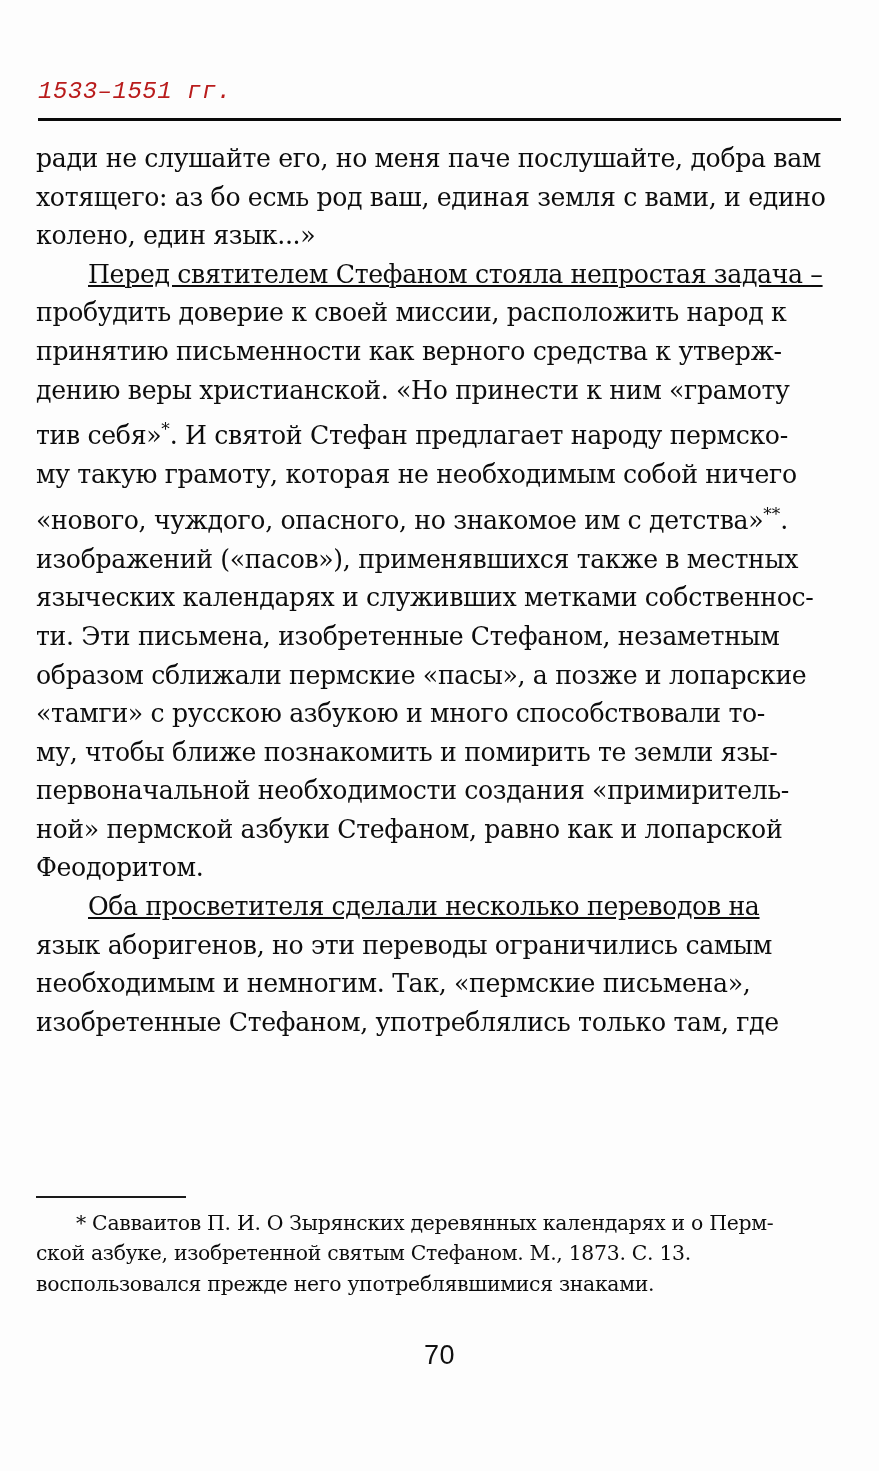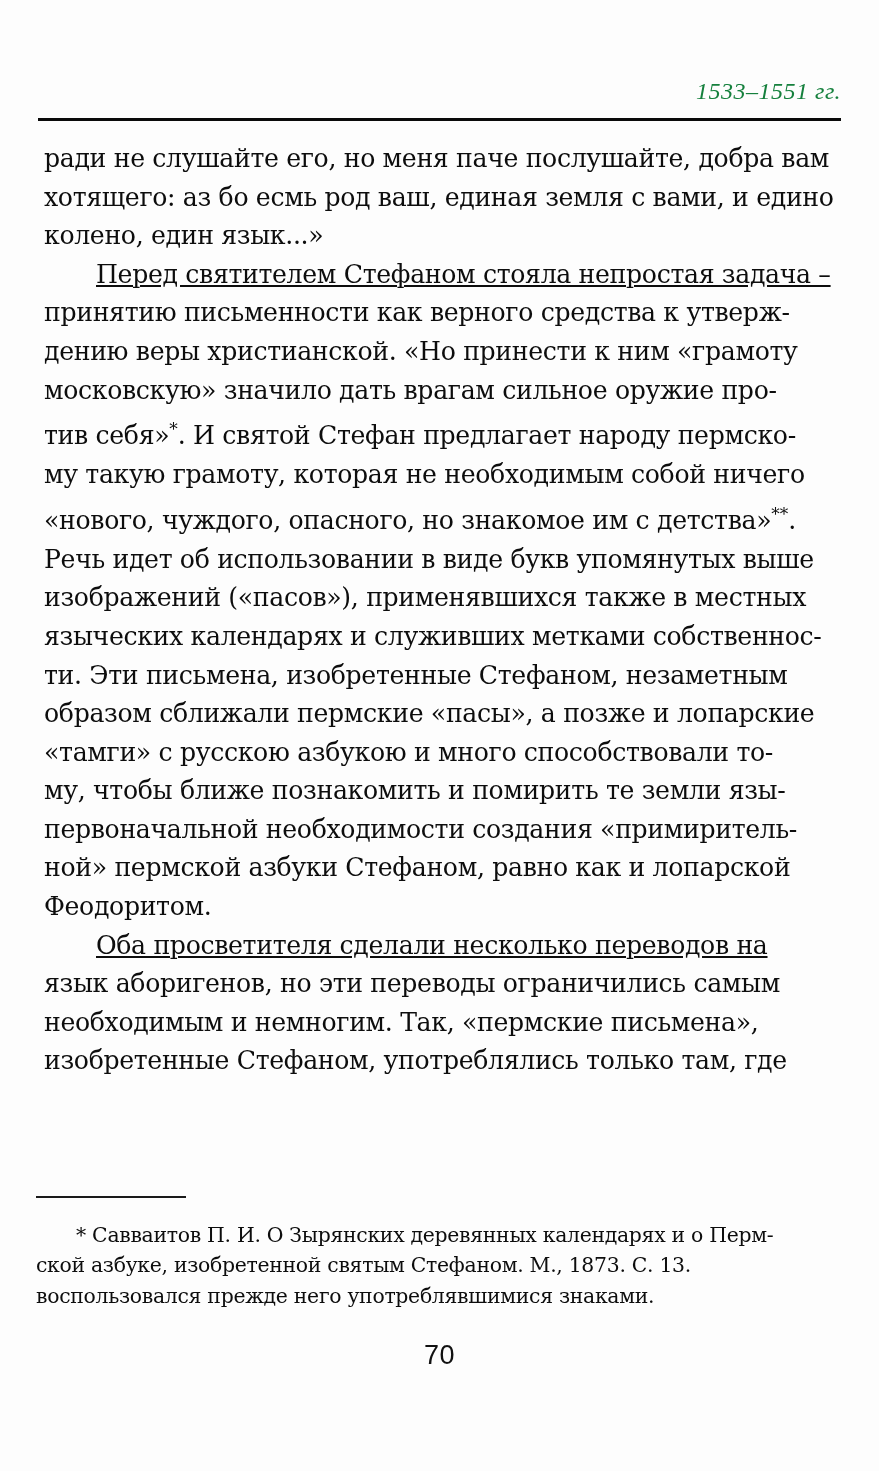--- a/index.html
+++ b/index.html
@@ -21,43 +21,42 @@
     overflow: hidden;
     box-sizing: border-box;
   }
 
   
   .running-head {
     position: absolute;
     left: 38px;
     top: 78px;
     width: 803px;
-    text-align: right;
+    text-align: left;
     font-style: italic;
-    font-family: Liberation Serif, serif;
+    font-family: Liberation Mono, monospace;
     font-size: 24px;
     letter-spacing: 0.5px;
-    color: #15803d;
+    color: #b91c1c;
   }
   .head-rule {
     position: absolute;
     left: 38px;
     top: 118px;
     width: 803px;
     height: 3px;
     background: #0a0a0a;
   }
 
   
   .textblock {
     position: absolute;
     left: 36px;
     top: 140px;
     width: 808px;
-    margin-left: 8px;
   }
   .line {
     font-family: "DejaVu Serif", "Liberation Serif", serif;
     font-size: 25.2px;
     line-height: 38.6px;
     white-space: pre;
     color: #0d0d0d;
     letter-spacing: -0.35px;
     font-weight: 400;
   }
@@ -90,21 +89,20 @@
   .fn-line {
     font-family: "DejaVu Serif", "Liberation Serif", serif;
     font-size: 20.4px;
     line-height: 30.4px;
     white-space: pre;
     color: #0d0d0d;
     letter-spacing: -0.3px;
   }
   .fn-line.indent {
     padding-left: 40px;
-    margin-top: 12px;
   }
 
   
   .folio {
     position: absolute;
     left: 0;
     top: 1340px;
     width: 879px;
     text-align: center;
     font-family: "Liberation Sans", "DejaVu Sans", sans-serif;
@@ -120,27 +118,26 @@
 
   <div class="running-head">1533–1551 гг.</div>
 
   <div class="head-rule"></div>
 
   <div class="textblock">
       <div class="line">ради не слушайте его, но меня паче послушайте, добра вам</div>
       <div class="line">хотящего: аз бо есмь род ваш, единая земля с вами, и едино</div>
       <div class="line">колено, един язык...»</div>
       <div class="line indent">Перед святителем Стефаном стояла непростая задача –</div>
+      <div class="line">пробудить доверие к своей миссии, расположить народ к</div>
       <div class="line">принятию письменности как верного средства к утверж-</div>
       <div class="line">дению веры христианской. «Но принести к ним «грамоту</div>
-      <div class="line">московскую» значило дать врагам сильное оружие про-</div>
       <div class="line"><span>тив себя»</span><span class="ftmark">*</span><span>. И святой Стефан предлагает народу пермско-</span></div>
       <div class="line">му такую грамоту, которая не необходимым собой ничего</div>
       <div class="line"><span>«нового, чуждого, опасного, но знакомое им с детства»</span><span class="ftmark">**</span><span>.</span></div>
-      <div class="line">Речь идет об использовании в виде букв упомянутых выше</div>
       <div class="line">изображений («пасов»), применявшихся также в местных</div>
       <div class="line">языческих календарях и служивших метками собственнос-</div>
       <div class="line">ти. Эти письмена, изобретенные Стефаном, незаметным</div>
       <div class="line">образом сближали пермские «пасы», а позже и лопарские</div>
       <div class="line">«тамги» с русскою азбукою и много способствовали то-</div>
       <div class="line">му, чтобы ближе познакомить и помирить те земли язы-</div>
       <div class="line">первоначальной необходимости создания «примиритель-</div>
       <div class="line">ной» пермской азбуки Стефаном, равно как и лопарской</div>
       <div class="line">Феодоритом.</div>
       <div class="line indent">Оба просветителя сделали несколько переводов на</div>

